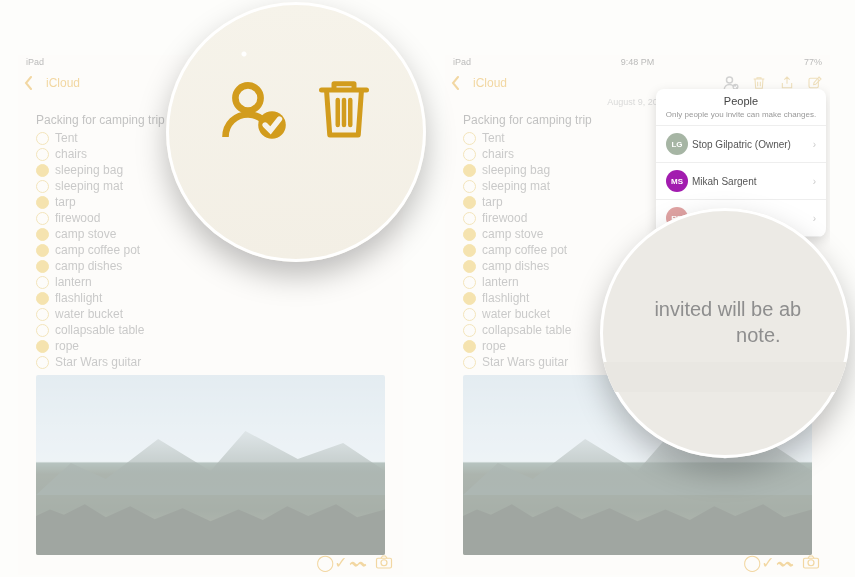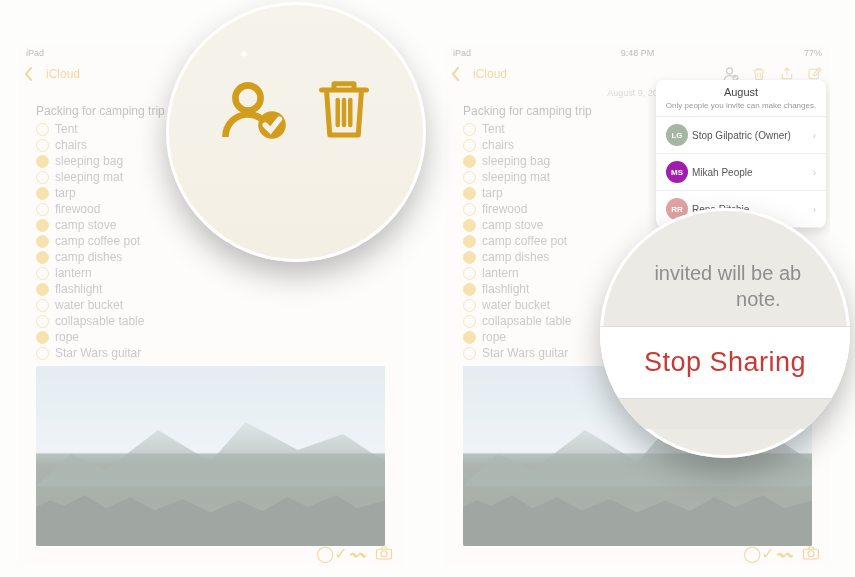--- a/index.html
+++ b/index.html
@@ -6,21 +6,21 @@
   body {
     font-family: -apple-system, "Helvetica Neue", Arial, sans-serif;
     background: #fdfdfb;
     width: 855px;
     height: 577px;
     position: relative;
     overflow: hidden;
   }
   .screenshot {
     position: absolute;
-    top: 46px;
+    top: 55px;
     width: 385px;
     height: 520px;
     background: #fbf9f3;
     overflow: hidden;
   }
   .screenshot.left { left: 18px; }
   .screenshot.right { left: 445px; }
 
   
   .statusbar {
@@ -383,31 +383,31 @@
       <svg width="18" height="14" viewBox="0 0 24 18">
           <rect x="2" y="4" width="20" height="13" rx="2" fill="none" stroke="#e2a631" stroke-width="1.6"></rect>
           <circle cx="12" cy="10" r="4" fill="none" stroke="#e2a631" stroke-width="1.6"></circle>
           <path d="M8 4l2-3h4l2 3" fill="none" stroke="#e2a631" stroke-width="1.6"></path>
         </svg>
     </div>
   </div>
   <div class="haze"></div>
 
   <div class="popover">
-    <div class="popover-head">August</div>
+    <div class="popover-head">People</div>
     <div class="popover-sub">Only people you invite can make changes.</div>
     <div id="people-rows">
         <div class="person-row">
           <div class="avatar" style="background: rgb(166, 181, 164);">LG</div>
           <div class="pname">Stop Gilpatric (Owner)</div>
           <div class="chev">›</div>
         </div>
         <div class="person-row">
           <div class="avatar" style="background: #a21caf;">MS</div>
-          <div class="pname">Mikah People</div>
+          <div class="pname">Mikah Sargent</div>
           <div class="chev">›</div>
         </div>
         <div class="person-row">
           <div class="avatar" style="background: rgb(224, 163, 163);">RR</div>
           <div class="pname">Rene Ritchie</div>
           <div class="chev">›</div>
         </div>
       </div>
   </div>
 </div>
@@ -430,18 +430,15 @@
         <path d="M9.5 10v10M12 10v10M14.5 10v10" stroke="#d29c1d" stroke-width="1.8" stroke-linecap="round"></path>
       </svg>
     </div>
   </div>
 </div>
 
 <div class="magnifier mag2">
   <div class="stack">
     <div class="hint"> invited will be ab
             note.</div>
-    <div class="stop-bar">
-      <span class="stop-text">Stop Sharing</span>
-    </div>
     <div style="height:30px;width:100%;background:#e9e7e2"></div>
   </div>
 </div>
 
 </body></html>

